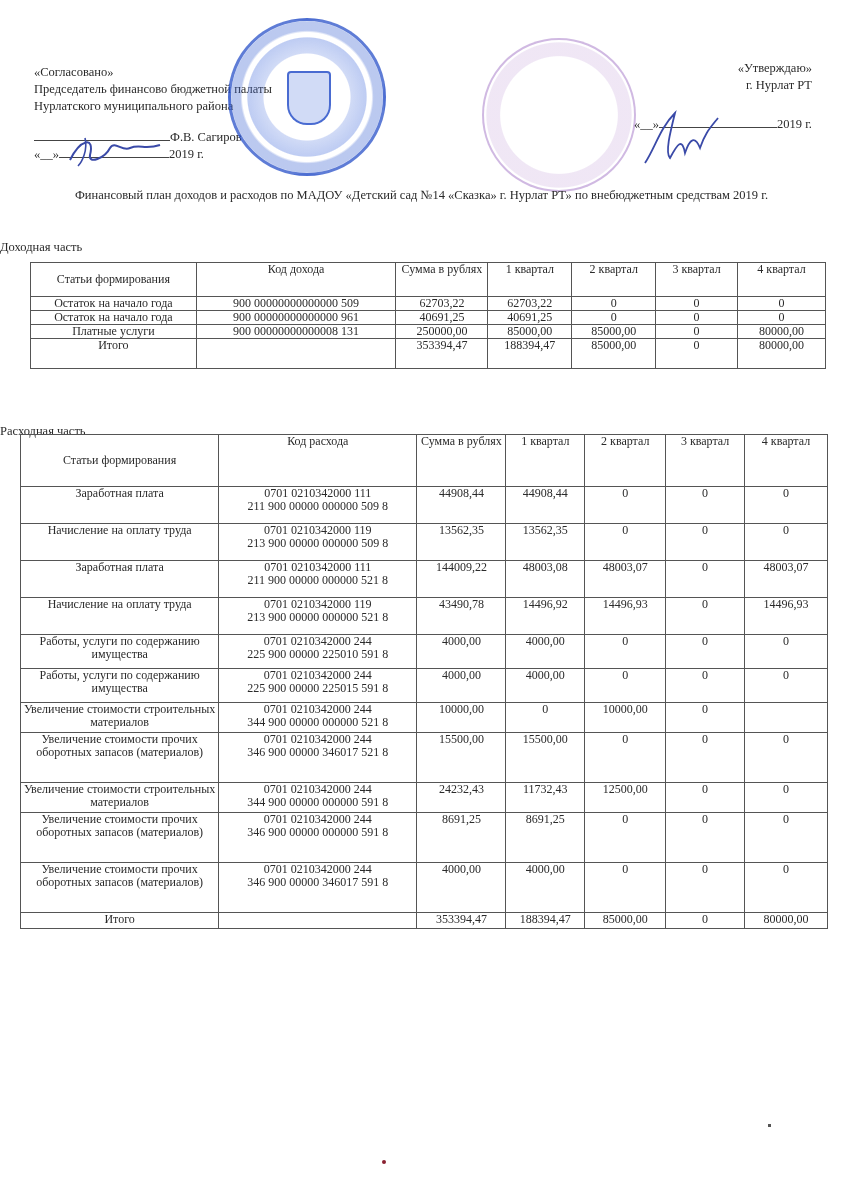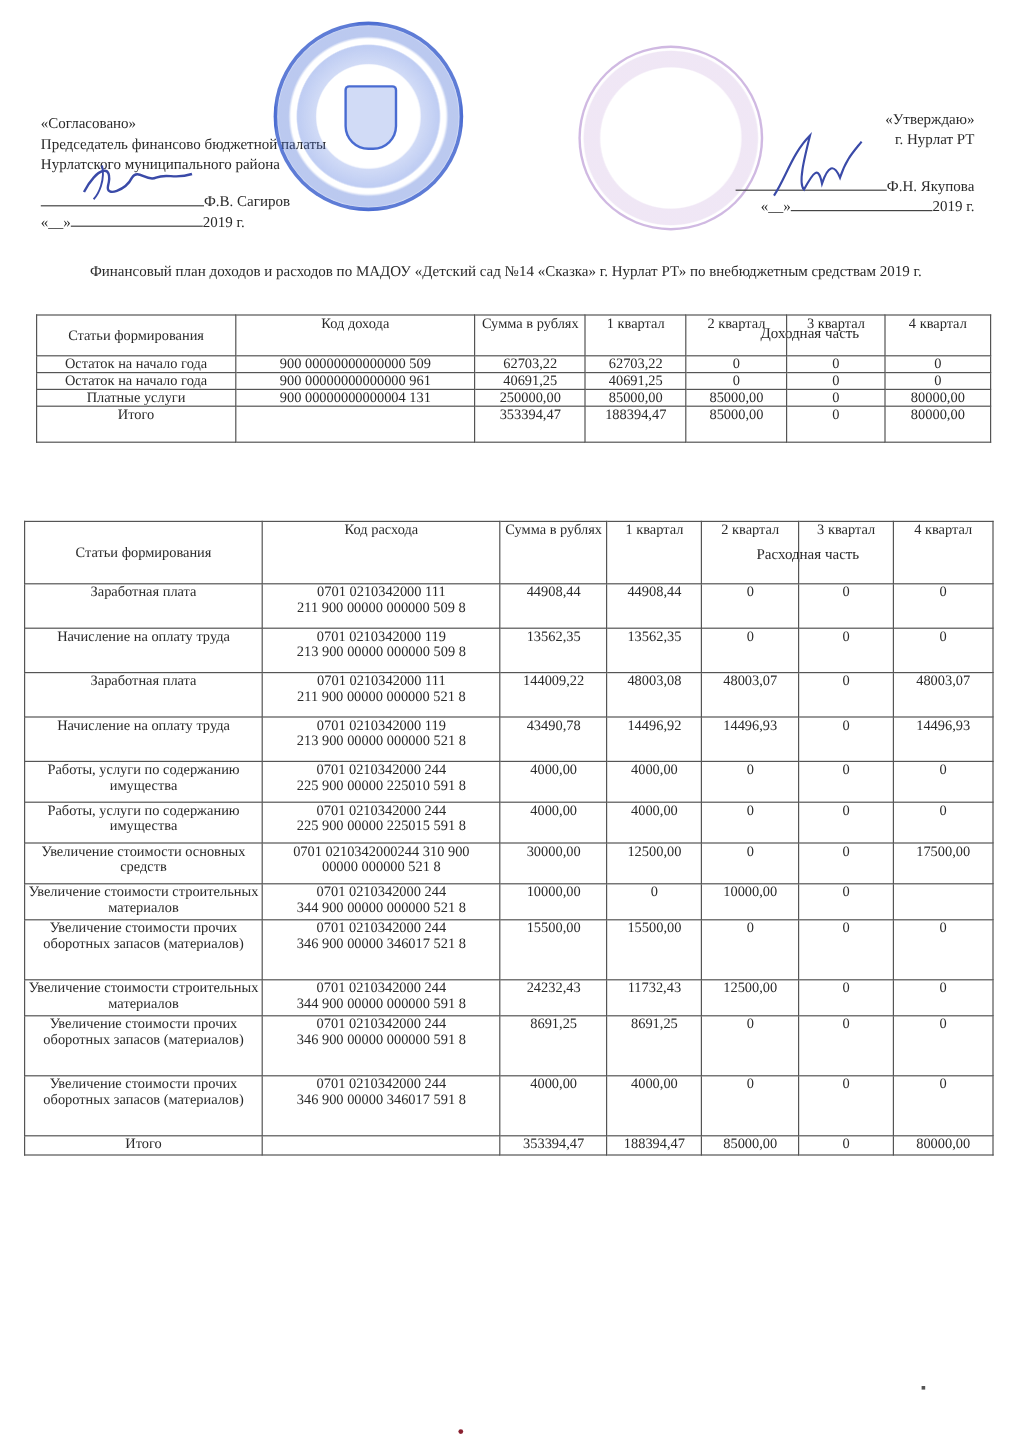--- a/index.html
+++ b/index.html
@@ -1,21 +1,21 @@
 <!DOCTYPE html>
 <html><head>
 <meta charset="utf-8">
 <style>
   html, body { margin: 0; padding: 0; background: #ffffff; }
   body {
     width: 843px; height: 1200px; position: relative; overflow: hidden;
     font-family: "Liberation Serif", "DejaVu Serif", serif;
     color: #2a2a2a;
   }
-  .abs { position: absolute; margin-top: 31px; }
+  .abs { position: absolute; }
   .left-block { left: 34px; top: 64px; font-size: 12.5px; line-height: 17px; }
   .right-block { left: 500px; top: 60px; width: 312px; font-size: 12.5px; line-height: 17px; text-align: right; }
   .sigline { display: inline-block; border-bottom: 1px solid #444; }
   .stamp {
     position: absolute; border-radius: 50%;
   }
   .stamp-blue {
     left: 228px; top: 18px; width: 152px; height: 152px;
     border: 3px solid rgba(40,80,200,0.75);
     background: radial-gradient(circle, rgba(255,255,255,0) 40%, rgba(70,110,220,0.25) 41%, rgba(70,110,220,0.35) 55%, rgba(255,255,255,0) 56%, rgba(255,255,255,0) 60%, rgba(60,100,210,0.35) 62%, rgba(60,100,210,0.35) 70%, rgba(255,255,255,0) 71%);
@@ -25,21 +25,21 @@
     border: 2px solid rgba(40,80,200,0.8); border-radius: 4px 4px 20px 20px;
     background: rgba(70,110,220,0.25);
   }
   .stamp-purple {
     left: 482px; top: 38px; width: 150px; height: 150px;
     border: 2px solid rgba(150,100,190,0.45);
     background: radial-gradient(circle, rgba(255,255,255,0) 55%, rgba(170,120,200,0.18) 56%, rgba(170,120,200,0.18) 68%, rgba(255,255,255,0) 69%);
   }
   .signature { position: absolute; }
   .title { left: 20px; top: 188px; width: 803px; text-align: center; font-size: 12.5px; line-height: 15px; }
-  .section-title { width: 716px; left: 0; text-align: right; font-size: 12.5px; }
+  .section-title { width: 716px; left: 0; text-align: left; font-size: 12.5px; }
   table { border-collapse: collapse; position: absolute; font-size: 12px; }
   td, th { border: 1px solid #555; text-align: center; vertical-align: top; padding: 0 2px; font-weight: normal; line-height: 13px; }
   .income-table { left: 30px; top: 262px; width: 796px; }
   .expense-table { left: 20px; top: 434px; width: 808px; }
   .num { white-space: nowrap; }
 </style>
 </head>
 <body>
 
 <div class="abs left-block">
@@ -62,23 +62,20 @@
 <svg class="signature" style="left:60px;top:130px" width="110" height="40">
   <path d="M10 30 C 20 10, 35 5, 30 25 C 28 35, 45 28, 50 18 C 55 10, 62 22, 70 18 C 80 14, 85 20, 100 15" stroke="#3a4aa8" stroke-width="2" fill="none"></path>
   <path d="M25 8 C 28 20, 22 32, 18 36" stroke="#3a4aa8" stroke-width="1.6" fill="none"></path>
 </svg>
 
 <div class="stamp stamp-purple"></div>
 <div class="abs right-block">
   <div>«Утверждаю»</div>
   <div>г. Нурлат РТ</div>
   <div style="height:22px"></div>
-  <div>
-    <span class="sigline" style="width:126px"></span><span>Ф.Н. Якупова</span>
-  </div>
   <div>
     <span>«__»</span><span class="sigline" style="width:118px"></span><span>2019 г.</span>
   </div>
 </div>
 
 <svg class="signature" style="left:640px;top:108px" width="80" height="60">
   <path d="M5 55 C 15 40, 20 20, 35 5 C 30 25, 25 45, 30 50 C 38 35, 42 30, 45 45 C 50 30, 55 28, 60 40 C 65 25, 70 20, 78 10" stroke="#3a4aa8" stroke-width="1.8" fill="none"></path>
 </svg>
 
 <div class="abs title">Финансовый план доходов и расходов  по МАДОУ «Детский сад №14 «Сказка» г. Нурлат РТ»  по внебюджетным средствам 2019 г.</div>
@@ -118,21 +115,21 @@
     <td>Остаток на начало года</td>
         <td>900 00000000000000 961</td>
         <td class="num">40691,25</td>
         <td class="num">40691,25</td>
         <td class="num">0</td>
         <td class="num">0</td>
         <td class="num">0</td>
   </tr>
   <tr>
     <td>Платные услуги</td>
-        <td>900 00000000000004 131</td>
+        <td>900 00000000000008 131</td>
         <td class="num">250000,00</td>
         <td class="num">85000,00</td>
         <td class="num">85000,00</td>
         <td class="num">0</td>
         <td class="num">80000,00</td>
   </tr>
   <tr style="height:30px">
     <td>Итого</td>
         <td></td>
         <td class="num">353394,47</td>
@@ -219,30 +216,20 @@
   <tr style="height:34px">
     <td>Работы, услуги по содержанию имущества</td>
         <td style="white-space:pre-line">0701 0210342000 244
 225 900 00000 225015 591 8</td>
         <td class="num">4000,00</td>
         <td class="num">4000,00</td>
         <td class="num">0</td>
         <td class="num">0</td>
         <td class="num">0</td>
   </tr>
-  <tr style="height:34px">
-    <td>Увеличение стоимости основных средств</td>
-        <td style="white-space:pre-line">0701 0210342000244 310 900
-00000 000000 521 8</td>
-        <td class="num">30000,00</td>
-        <td class="num">12500,00</td>
-        <td class="num">0</td>
-        <td class="num">0</td>
-        <td class="num">17500,00</td>
-  </tr>
   <tr style="height:30px">
     <td>Увеличение стоимости строительных материалов</td>
         <td style="white-space:pre-line">0701 0210342000 244
 344 900 00000 000000 521 8</td>
         <td class="num">10000,00</td>
         <td class="num">0</td>
         <td class="num">10000,00</td>
         <td class="num">0</td>
         <td class="num"></td>
   </tr>

